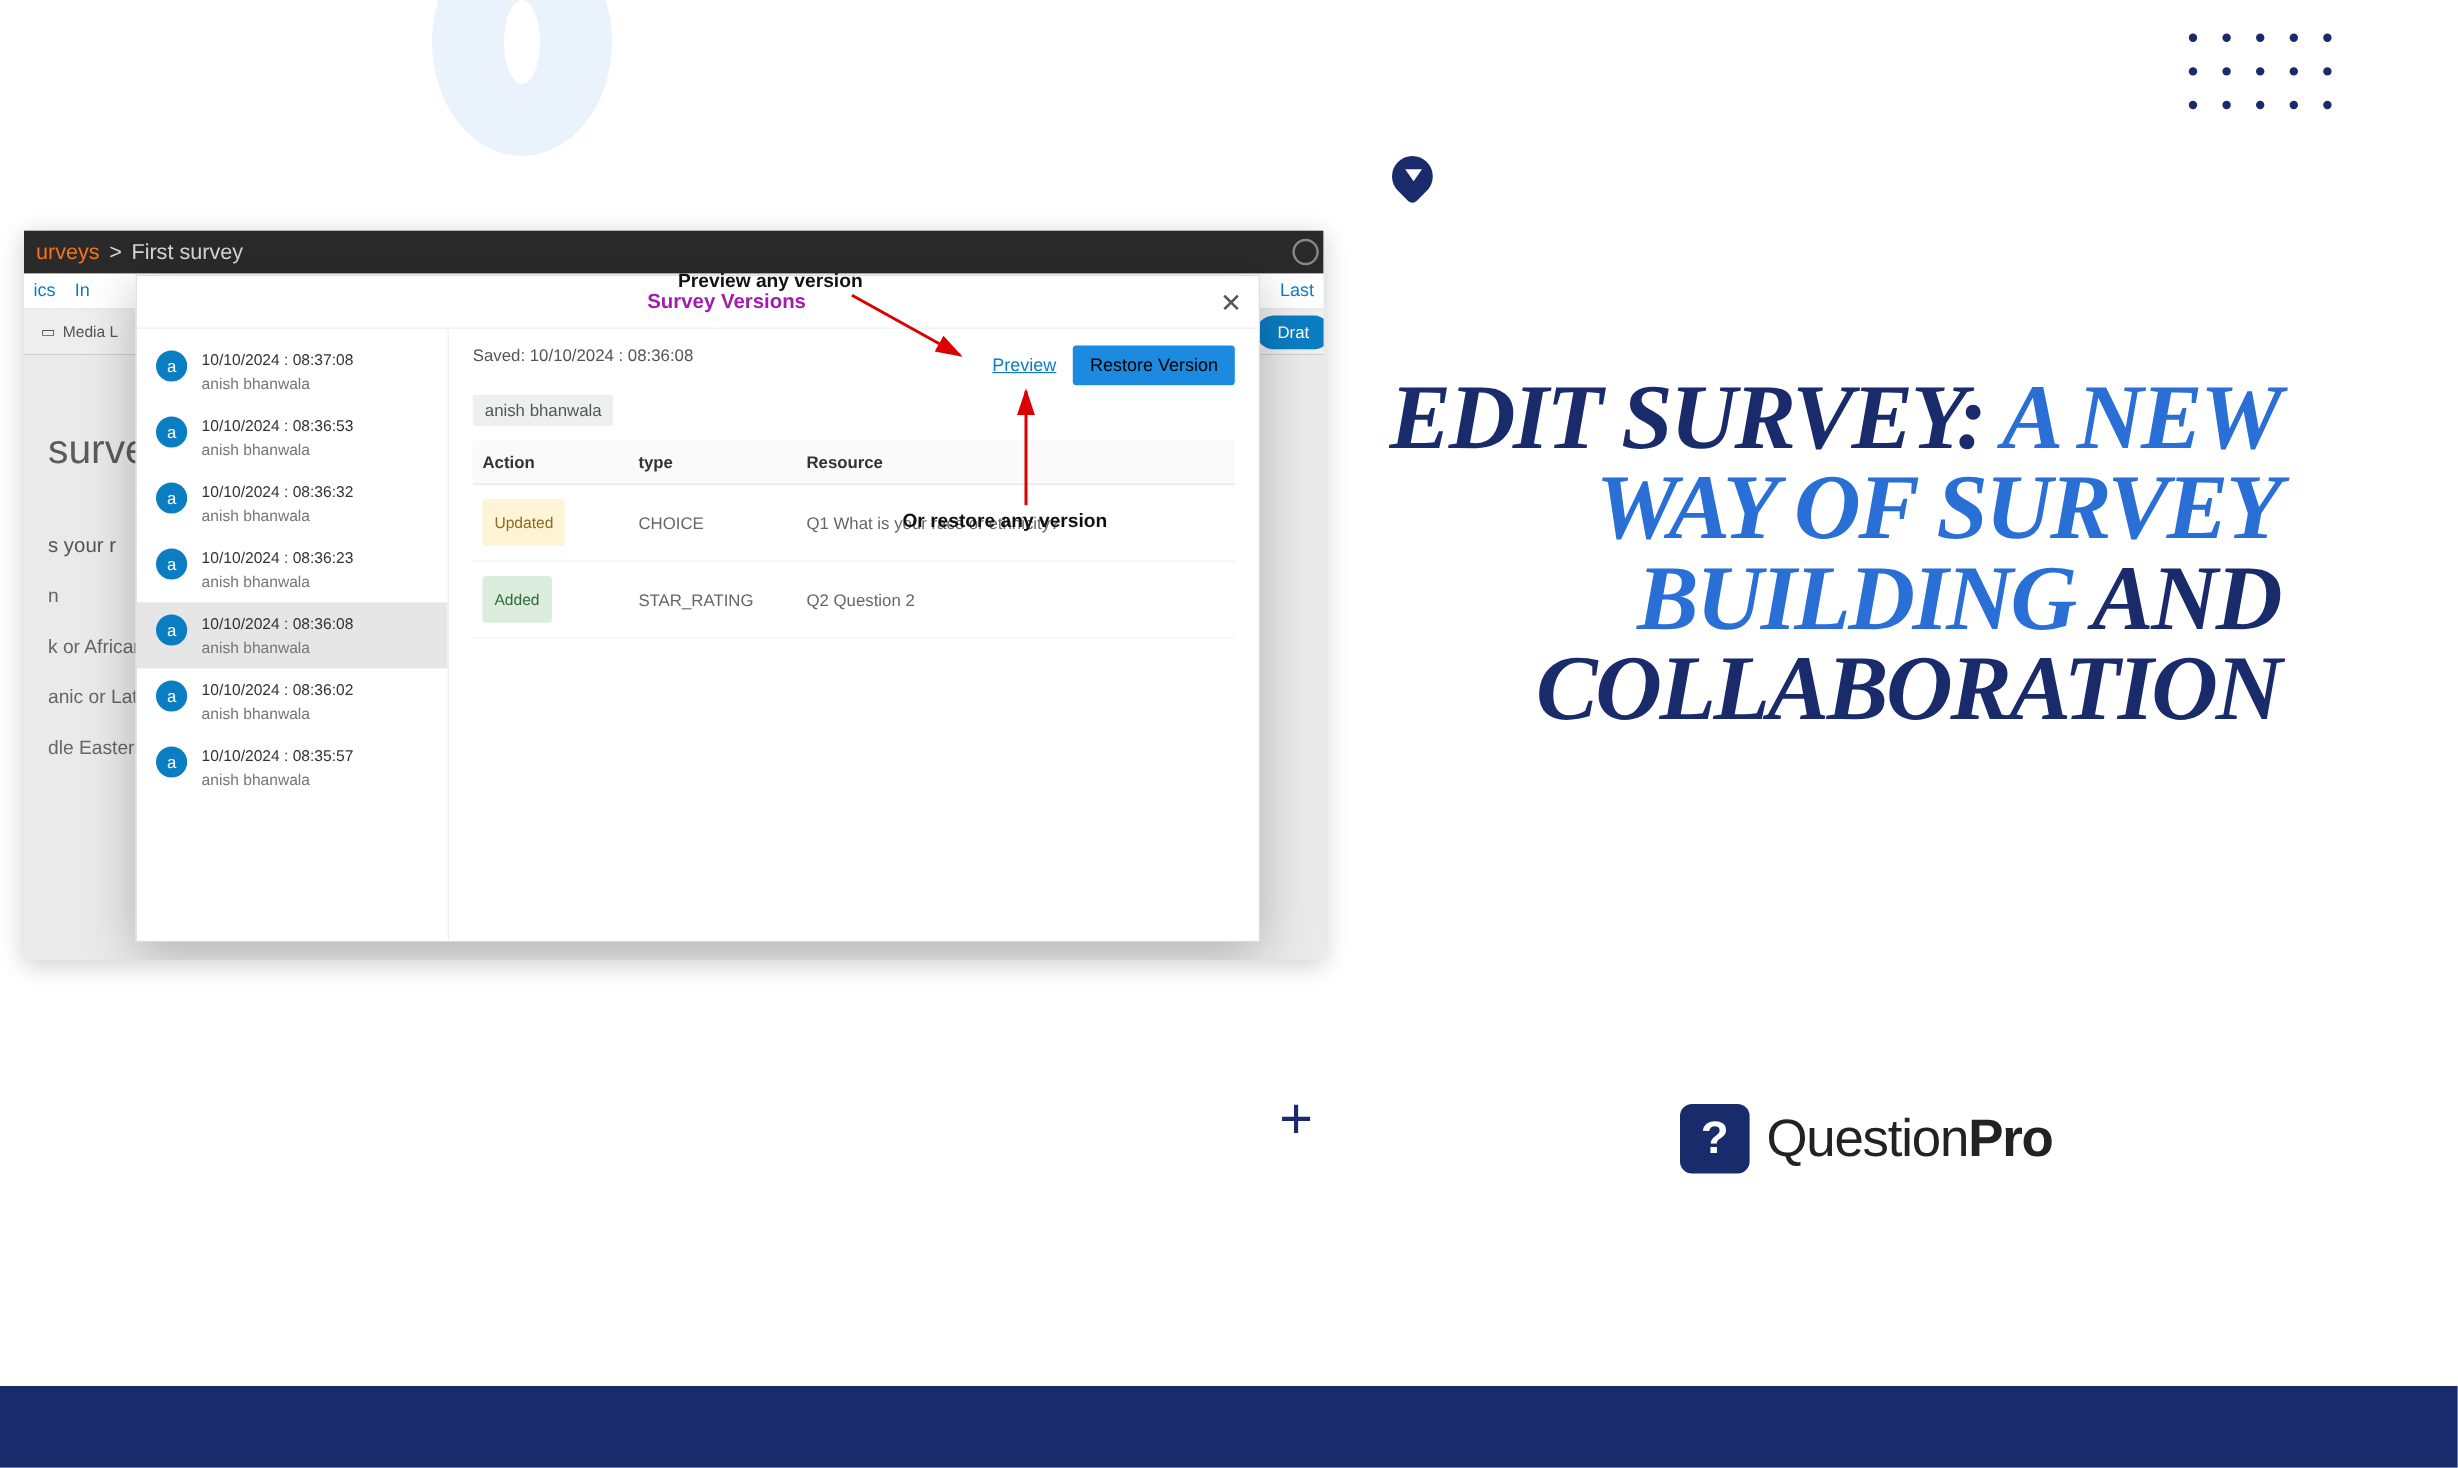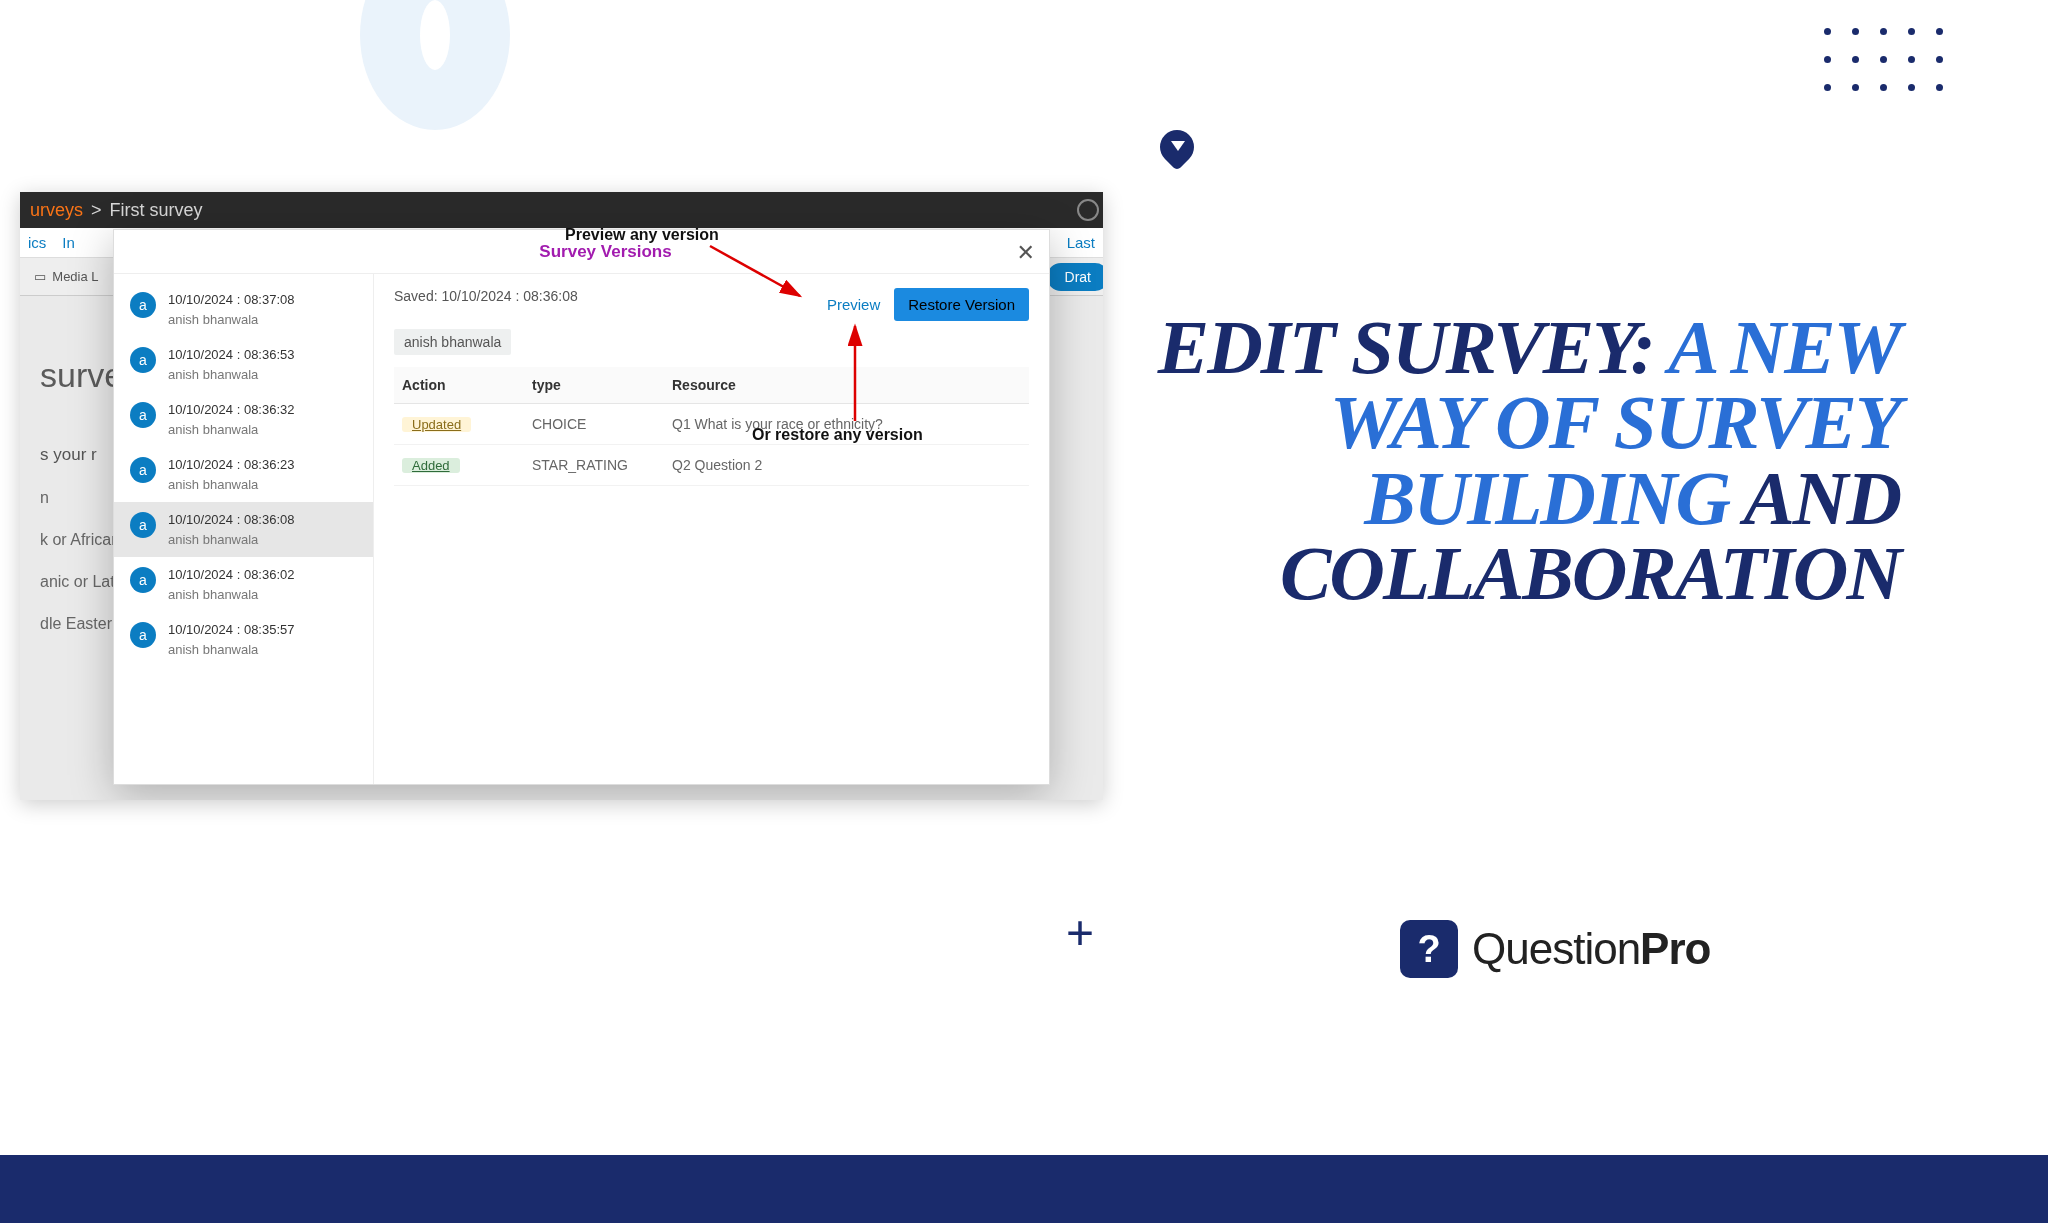--- a/index.html
+++ b/index.html
@@ -56,28 +56,28 @@
 .ver.sel { background:#e6e6e6;}
 .ver .av { width:26px; height:26px; background:#0b7dc2; color:#fff; border-radius:50%; display:flex; align-items:center; justify-content:center; font-size:14px; flex-shrink:0; margin-top:2px;}
 .ver .meta { font-size:13px; color:#444; line-height:1.5;}
 .ver .meta .ts { color:#333;}
 .ver .meta .au { color:#777;}
 
 .m-right { flex:1; padding:14px 20px;}
 .mr-top { display:flex; justify-content:space-between; margin-bottom:8px;}
 .mr-top .saved { font-size:14px; color:#555;}
 .mr-top .acts { display:flex; gap:14px; align-items:center;}
-.mr-top .preview { color:#0b7dc2; font-size:15px; cursor:pointer;}
+.mr-top .preview { color:#0b7dc2; font-size:15px; cursor:pointer;text-decoration:underline;}
 .mr-top .restore { background:#1b8ae0; color:#000000; border:none; padding:8px 14px; font-size:15px; border-radius:3px; cursor:pointer;}
 .auth-chip { display:inline-block; background:#eef0f0; color:#555; font-size:14px; padding:5px 10px; border-radius:2px; margin-bottom:12px;}
 
 table.diff { width:100%; border-collapse:collapse; font-size:14px;}
 table.diff th { text-align:left; color:#333; font-weight:600; padding:10px 8px; border-bottom:1px solid #e5e5e5; background:#fafafa;}
 table.diff td { padding:12px 8px; color:#666; border-bottom:1px solid #f2f2f2;}
-.badge { display:inline-block; padding:0 10px; border-radius:3px; font-size:13px;text-decoration:underline;}
+.badge { display:inline-block; padding:12px 10px; border-radius:3px; font-size:13px;}
 .b-upd { background:#fff4d6; color:#8a6d1a;}
 .b-add { background:#dbeedd; color:#2f6b3a;}
 
 
 .ann { position:absolute; font-weight:700; color:#111; font-size:16px; z-index:50;}
 svg.arrow { position:absolute; overflow:visible; z-index:49;}
 </style>
 </head>
 <body>
 

